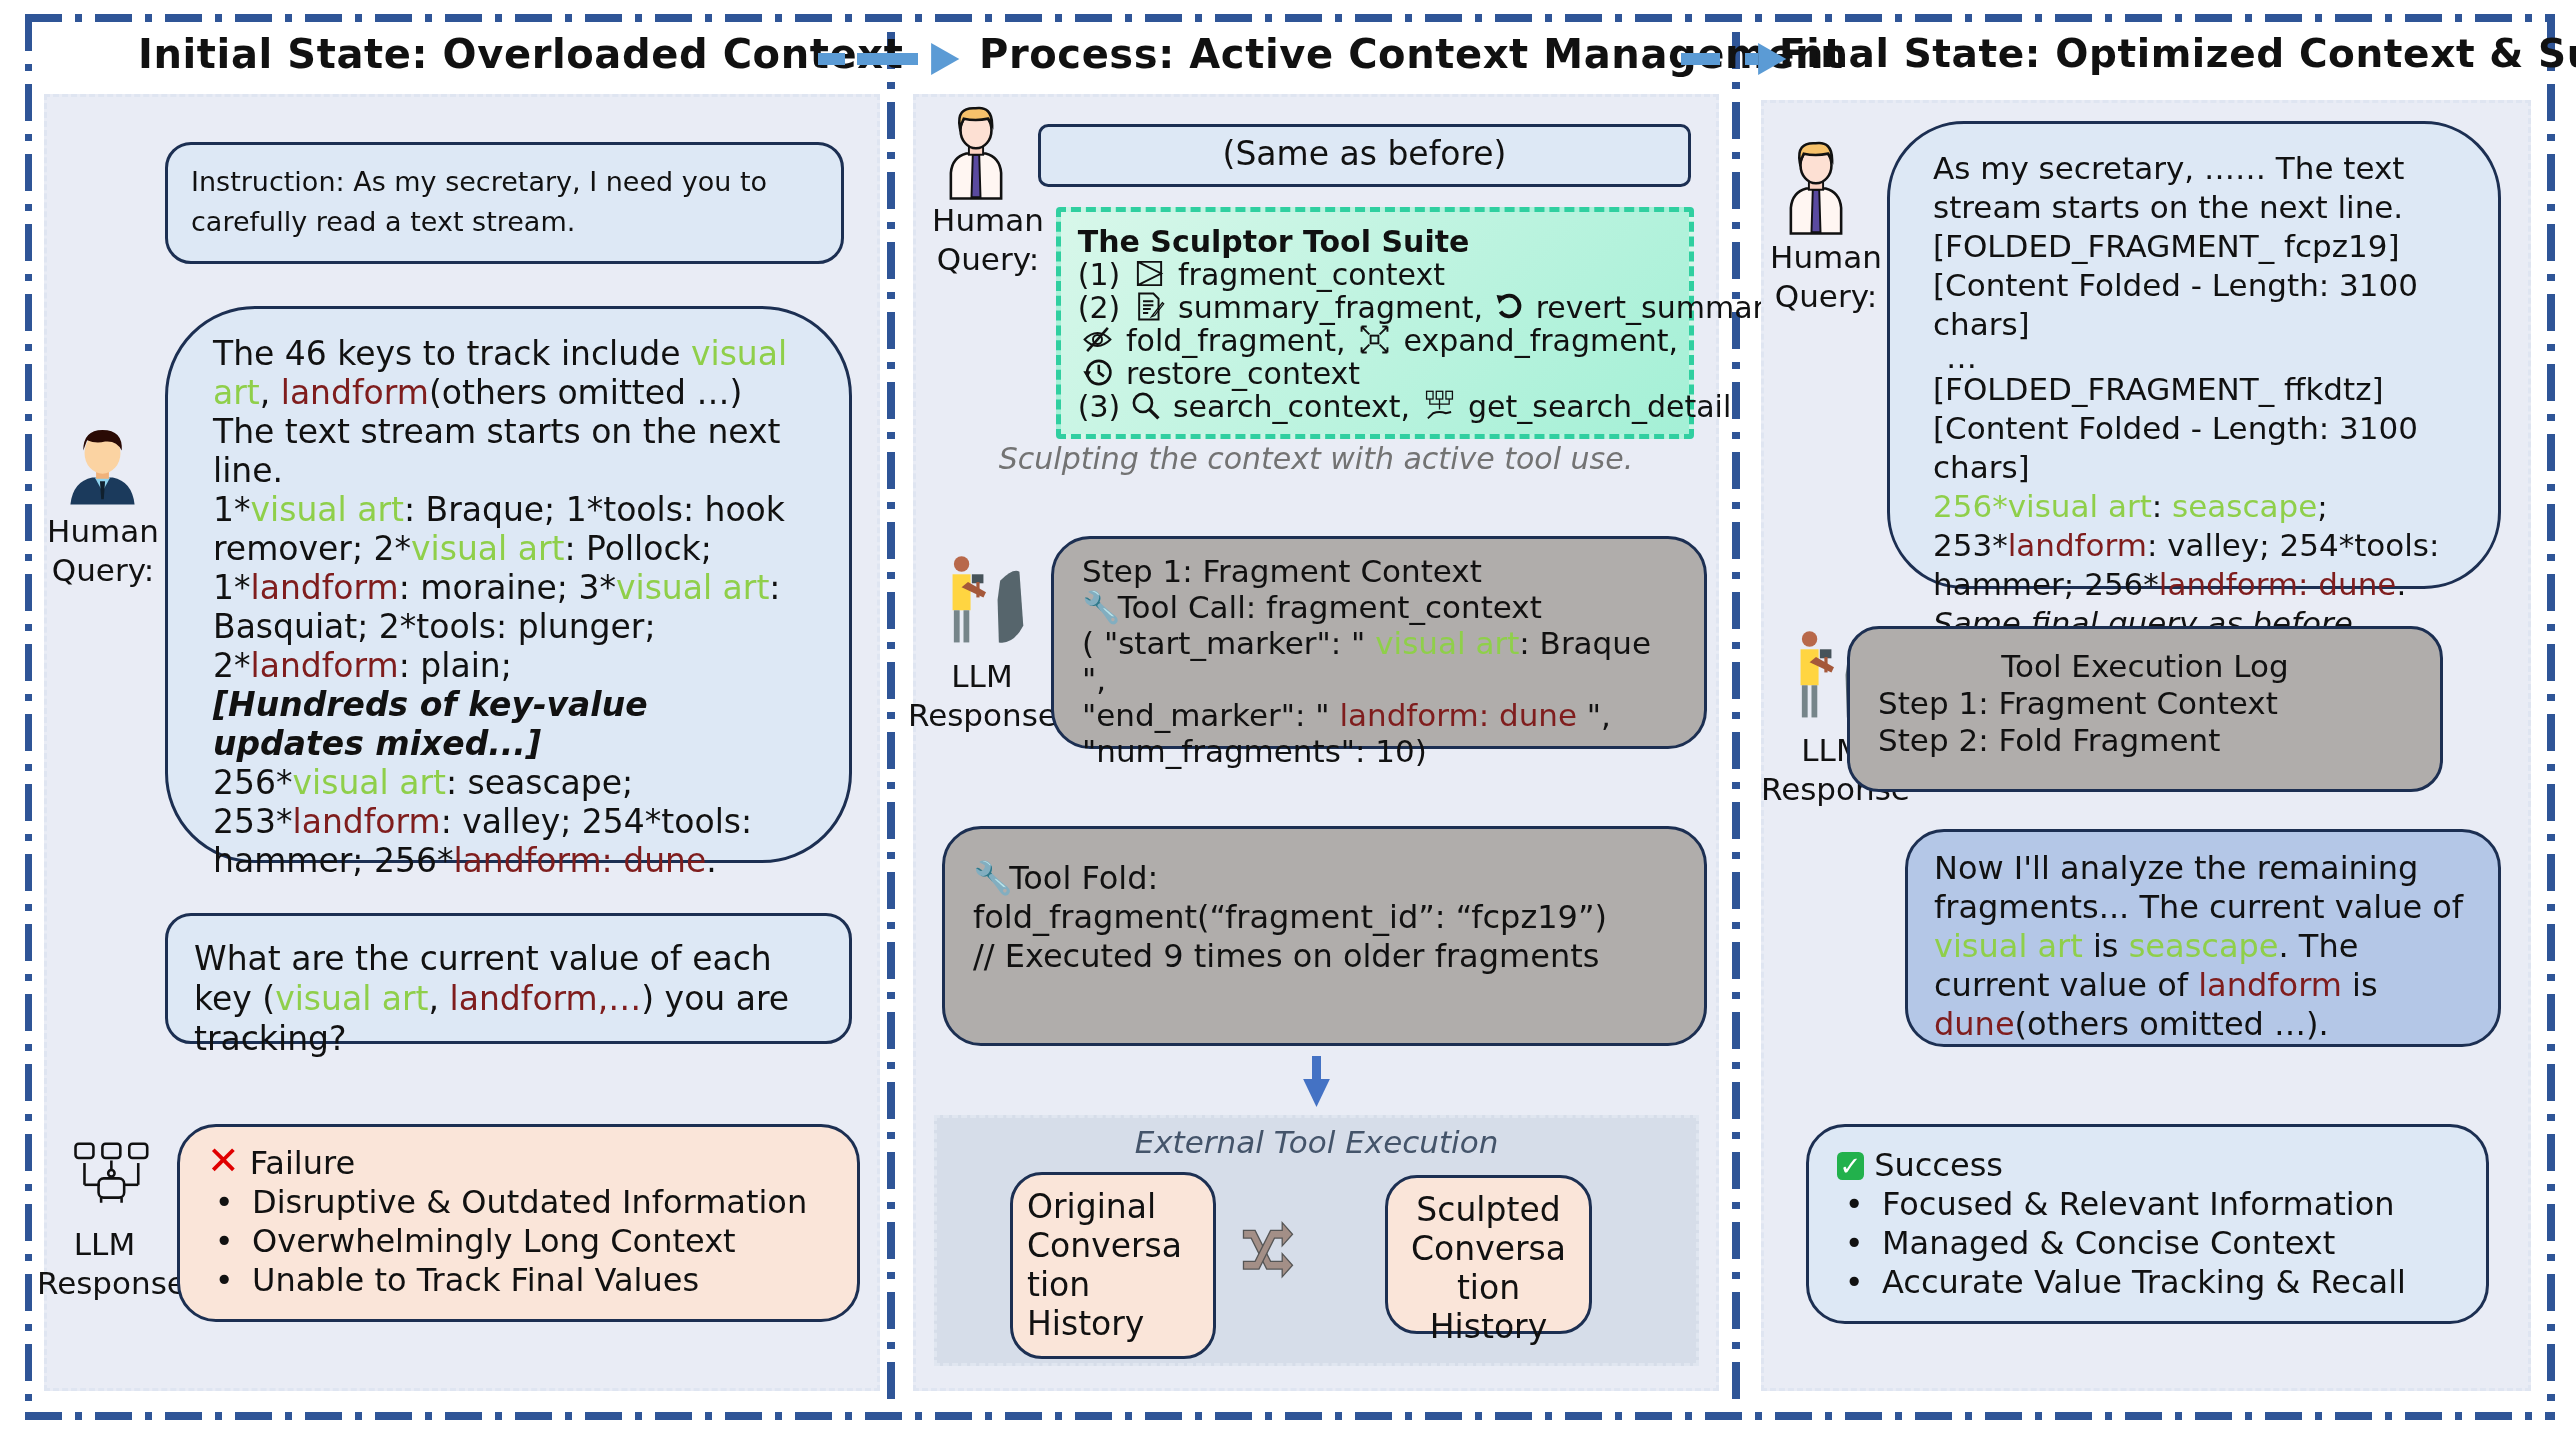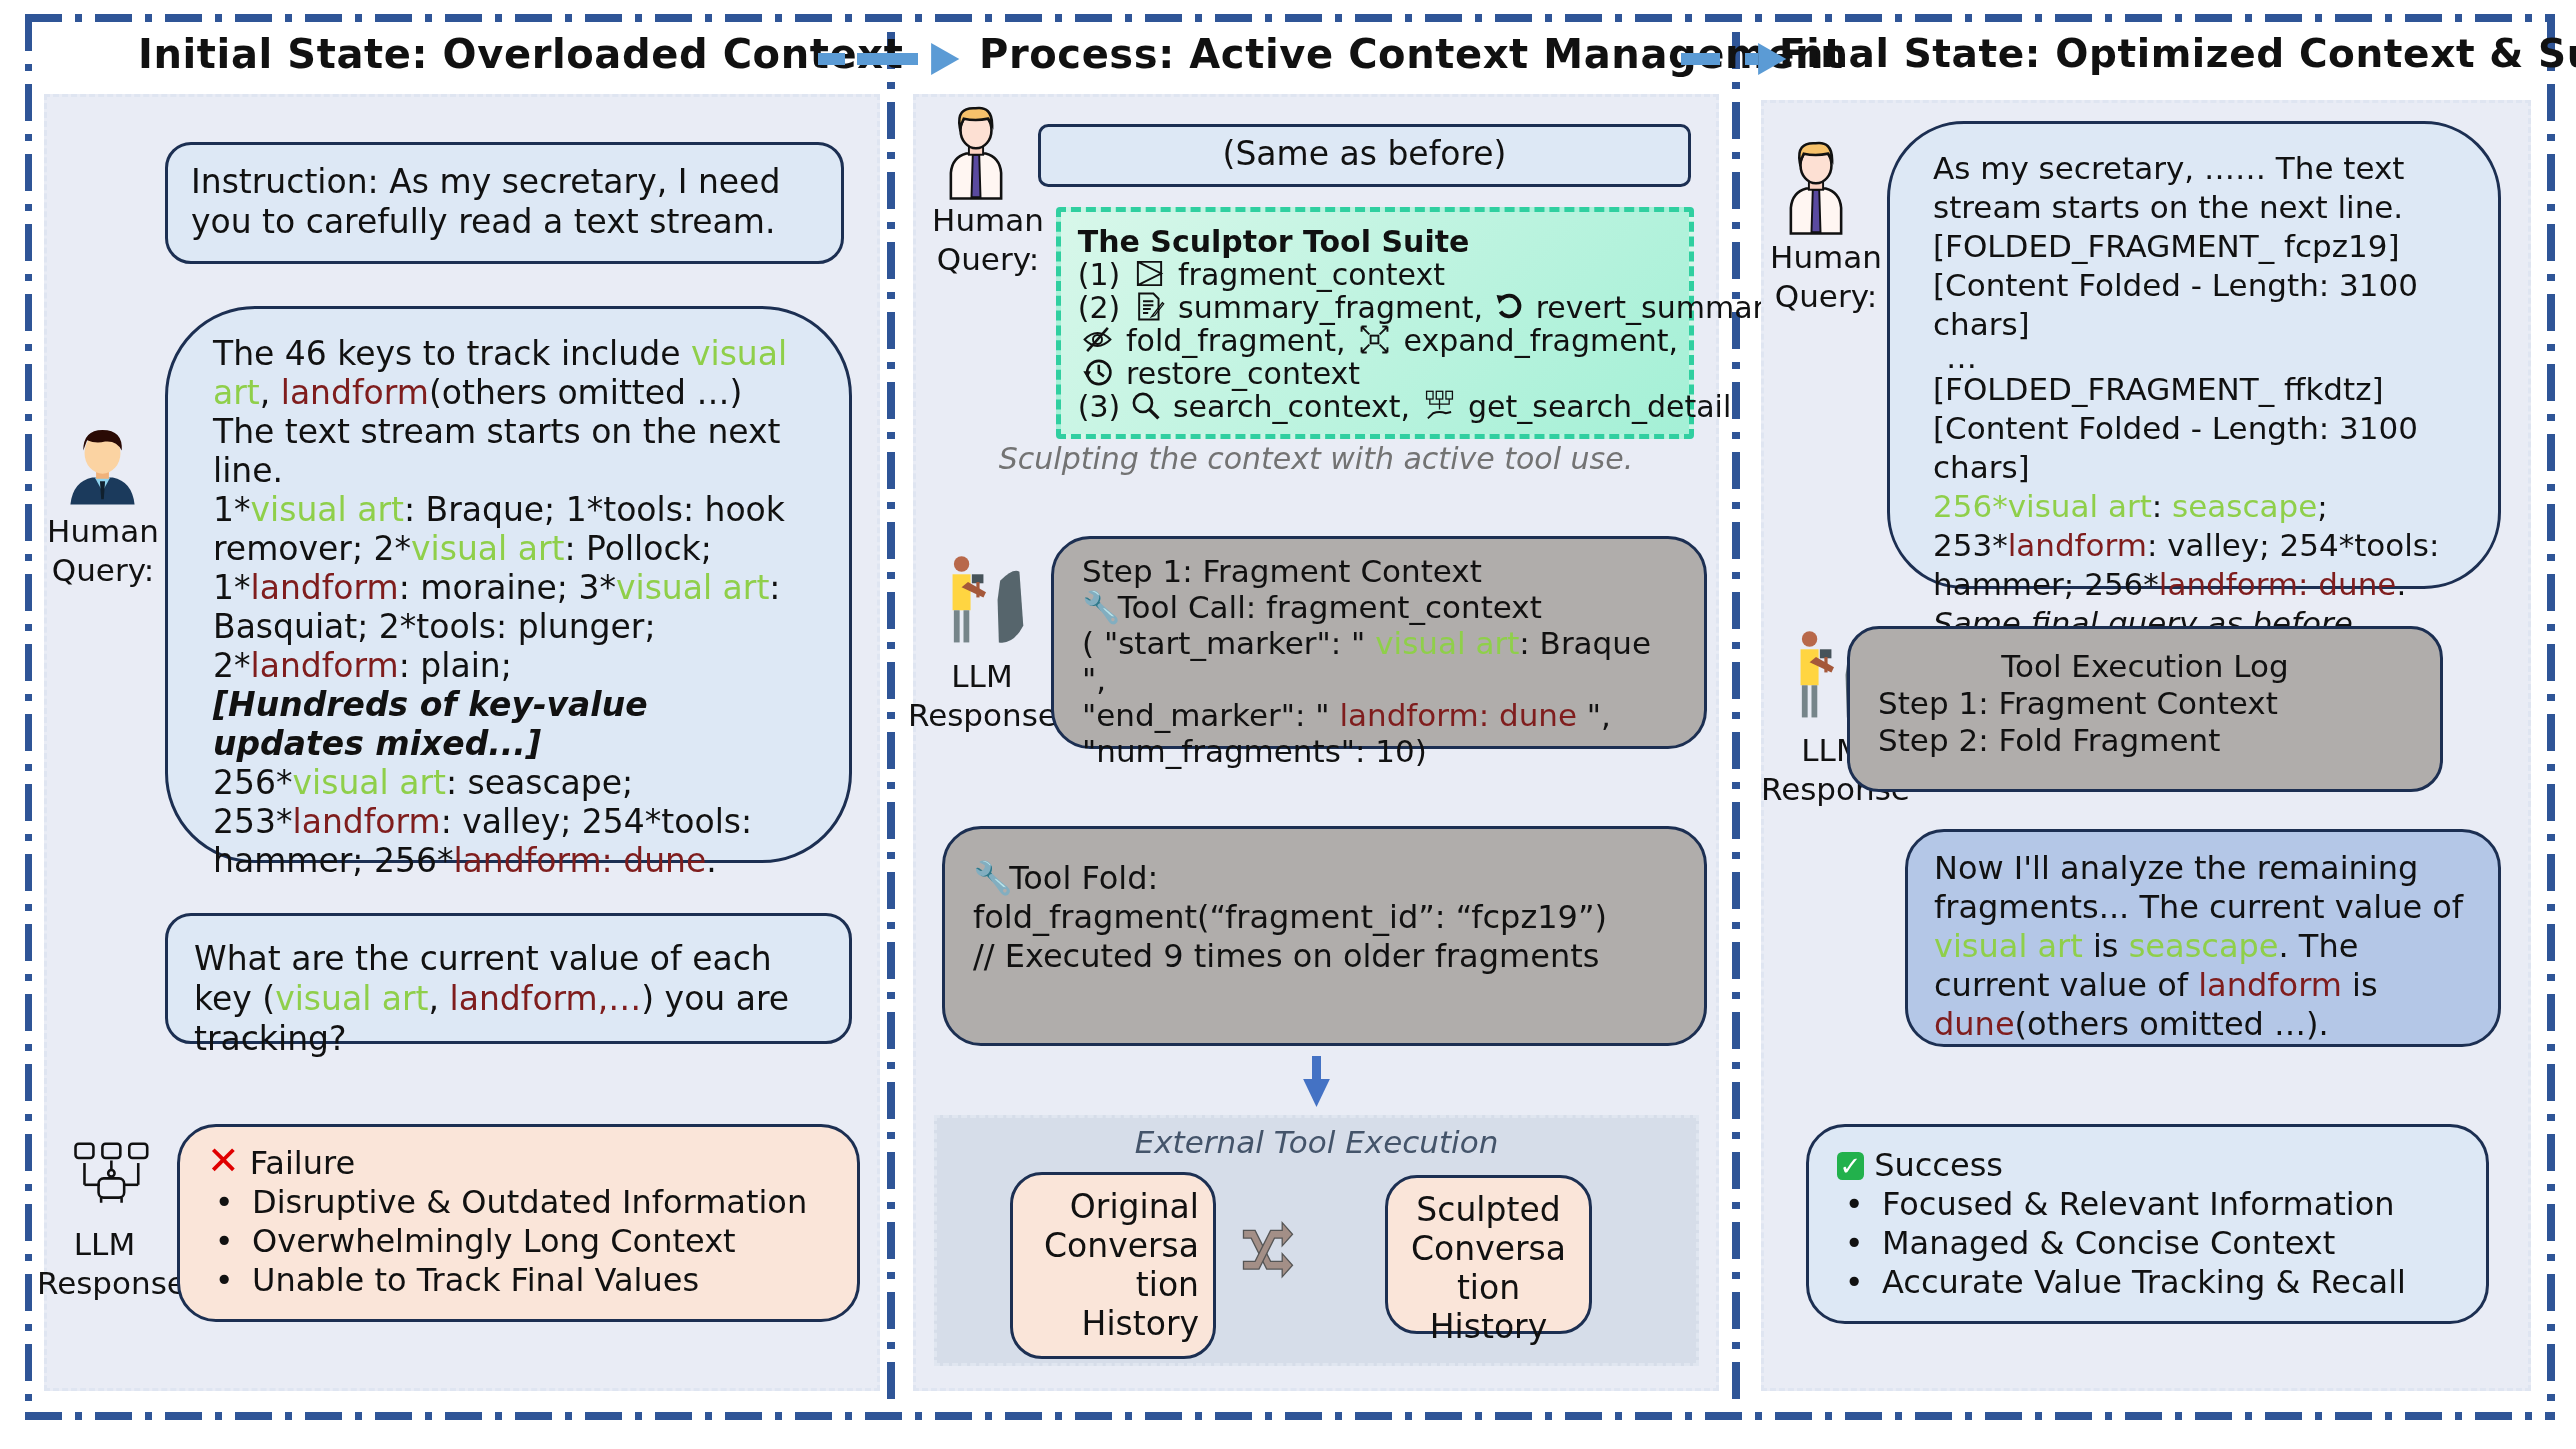--- a/index.html
+++ b/index.html
@@ -53,21 +53,21 @@
 <div>
   <div class="arrow-dash" style="left:1681px; top:53px; width:39px;"></div>
   <div class="arrow-dash" style="left:1745px; top:53px; width:13px;"></div>
   <svg class="abs" style="left:1758px; top:43px;" width="31" height="32" viewBox="0 0 48 50">
       <polygon points="0,0 44,25 0,50" fill="#5b9bd5"></polygon>
     </svg>
 </div>
 
 <div class="panel" style="left:44px; top:94px; width:836px; height:1297px;"></div>
 
-<div class="box blue" style="left:165px; top:142px; width:679px; height:122px; padding:16.7px 23px; font-size:33px; line-height:40px;">
+<div class="box blue" style="left:165px; top:142px; width:679px; height:122px; padding:16.7px 23px; font-size:27px; line-height:40px;">
   <span>Instruction: As my secretary, I need you to carefully read a text stream.</span>
 </div>
 
 <div class="abs" style="left:64px; top:422px; width:77px; height:84px;">
   <svg width="77" height="84" viewBox="0 0 120 130">
     <path d="M10 128 Q14 92 44 86 L76 86 Q106 92 110 128 Z" fill="#1b3a5c"></path>
     <path d="M48 86 L60 108 L72 86 Z" fill="#8fd3ee"></path>
     <path d="M56 92 L64 92 L62 120 L58 120 Z" fill="#10202e"></path>
     <rect x="50" y="66" width="20" height="22" fill="#f0b27a"></rect>
     <ellipse cx="60" cy="48" rx="28" ry="32" fill="#fbd3a2"></ellipse>
@@ -242,21 +242,21 @@
 </div>
 
 <div class="abs" style="left:1312px; top:1056px; width:9px; height:26px; background:#4472c4;"></div>
 <svg class="abs" style="left:1303px; top:1079px;" width="27" height="28" viewBox="0 0 42 44">
     <polygon points="0,0 42,0 21,44" fill="#4472c4"></polygon>
   </svg>
 
 <div class="abs" style="left:934px; top:1115px; width:765px; height:251px; background:#d6dde9; border:3.9px dashed #e0e6f0;"></div>
 <div class="abs ital" style="left:934px; top:1124px; width:765px; text-align:center; font-size:31px; color:#44546a;">External Tool Execution</div>
 
-<div class="box peach" style="left:1010px; top:1172px; width:206px; height:187px; border-radius:32px; text-align:right; padding:11.6px 14px; font-size:33px; line-height:39px;">
+<div class="box peach" style="left:1010px; top:1172px; width:206px; height:187px; border-radius:32px; text-align:left; padding:11.6px 14px; font-size:33px; line-height:39px;">
   <span>Original Conversa tion History</span>
 </div>
 
 <svg class="abs" style="left:1242px; top:1211px;" width="52" height="71" viewBox="0 0 80 110">
   <path d="M2 30 L20 30 L44 78 L62 78 L62 66 L78 84 L62 102 L62 90 L38 90 L14 42 L2 42 Z" fill="#a38f87" stroke="#555" stroke-width="2"></path>
   <path d="M2 78 L20 78 L44 30 L62 30 L62 18 L78 36 L62 54 L62 42 L50 42 L26 90 L2 90 Z" fill="#a38f87" stroke="#555" stroke-width="2"></path>
 </svg>
 
 <div class="box peach" style="left:1385px; top:1175px; width:207px; height:159px; border-radius:32px; text-align:center; padding:11.6px 14px; font-size:33px; line-height:39px;">
   <span>Sculpted Conversa tion History</span>

